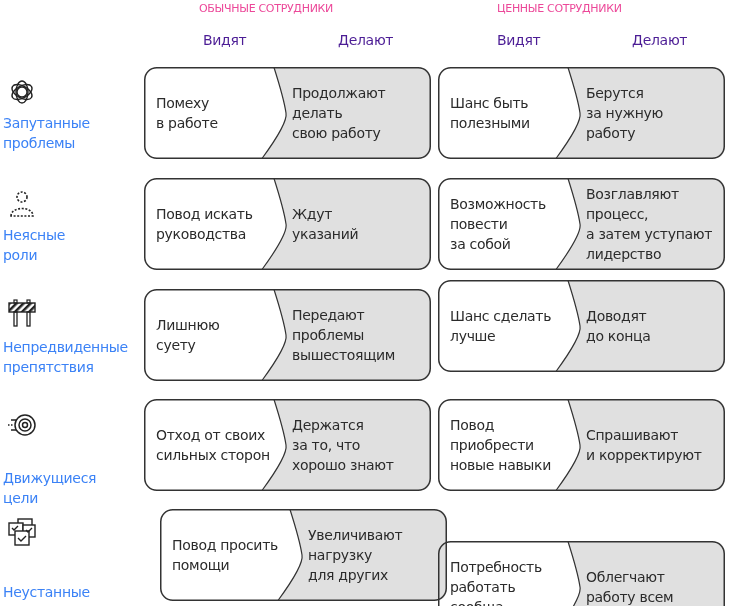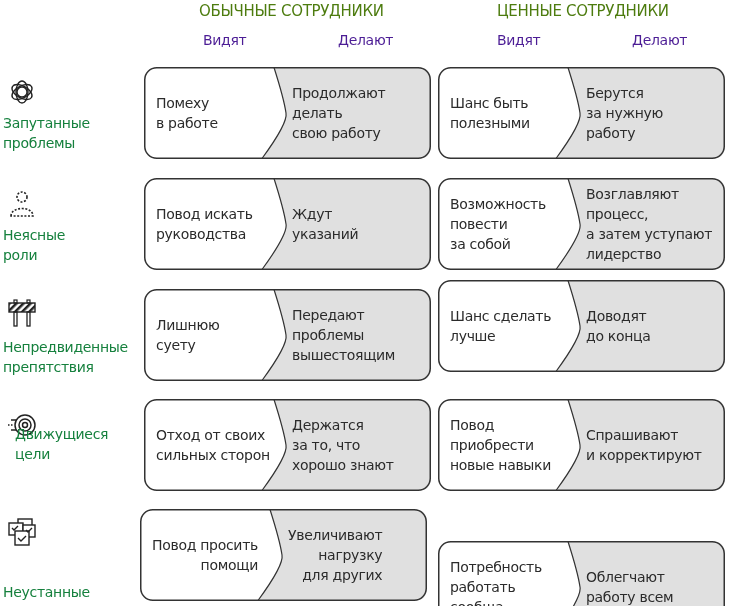--- a/index.html
+++ b/index.html
@@ -1,20 +1,20 @@
 <!DOCTYPE html>
 <html><head>
 <meta charset="utf-8">
 <style>
   html, body { margin: 0; padding: 0; background: #ffffff; }
   body { width: 731px; height: 606px; position: relative; overflow: hidden;
          font-family: "DejaVu Sans", "Liberation Sans", sans-serif; color: #2a2a2a; }
-  .hdr { position: absolute; font-size: 15px; letter-spacing: -0.3px; color: #4d7c0f; white-space: nowrap; }
+  .hdr { position: absolute; font-size: 11px; letter-spacing: -0.3px; color: #ec4899; white-space: nowrap; }
   .sub { position: absolute; font-size: 14px; letter-spacing: -0.3px; color: #4c1d95; white-space: nowrap; }
-  .rowlabel { position: absolute; left: 3px; font-size: 14px; line-height: 20px; letter-spacing: -0.3px; color: #15803d; white-space: pre-line; }
+  .rowlabel { position: absolute; left: 3px; font-size: 14px; line-height: 20px; letter-spacing: -0.3px; color: #3b82f6; white-space: pre-line; }
   .icon { position: absolute; left: 6px; width: 32px; height: 32px; }
   .box { position: absolute; width: 287px; height: 92px; }
   .box svg.frame { position: absolute; left: 0; top: 0; width: 287px; height: 92px; overflow: visible; }
   .cell { position: absolute; font-size: 14px; line-height: 20px; letter-spacing: -0.3px; color: #2b2b2b;
           white-space: pre-line; display: flex; align-items: center; height: 92px; top: 0; }
   .cell.see { left: 12px; width: 124px; }
   .cell.do { left: 148px; width: 136px; }
 </style>
 </head>
 <body>
@@ -72,21 +72,21 @@
   <svg class="icon" style="top:409px;" viewBox="0 0 32 32">
     <g fill="none" stroke="#222" stroke-width="1.5">
       <circle cx="19" cy="16" r="10"></circle>
       <circle cx="19" cy="16" r="6"></circle>
       <circle cx="19" cy="16" r="2.5"></circle>
       <line x1="2" y1="16" x2="8" y2="16" stroke-dasharray="1.5 1.5"></line>
       <line x1="5" y1="11" x2="10" y2="11"></line>
       <line x1="5" y1="21" x2="10" y2="21"></line>
     </g>
   </svg>
-  <div class="rowlabel" style="top:424px;margin-left:12px;">Движущиеся
+  <div class="rowlabel" style="top:468px;">Движущиеся
 цели</div>
 </div>
 
 <div>
   <svg class="icon" style="top:517px;" viewBox="0 0 32 32">
     <g fill="#fff" stroke="#222" stroke-width="1.4">
       <rect x="12" y="2" width="14" height="12"></rect>
       <rect x="3" y="6" width="14" height="12"></rect>
       <rect x="17" y="8" width="12" height="12"></rect>
       <rect x="9" y="14" width="14" height="14"></rect>
@@ -191,21 +191,21 @@
         <path d="M130 0.5 L275 0.5 Q286.5 0.5 286.5 12 L286.5 80 Q286.5 91.5 275 91.5 L118 91.5 Q144 56 142 46 Q140 32 130 0.5 Z" fill="#e0e0e0" stroke="none"></path>
         <path d="M130 0.5 Q140 32 142 46 Q144 56 118 91.5" fill="none" stroke="#333333" stroke-width="1.2"></path>
         <rect x="0.75" y="0.75" width="285.5" height="90.5" rx="12" ry="12" fill="none" stroke="#333333" stroke-width="1.5"></rect>
       </svg>
       <div class="cell see">Повод
 приобрести
 новые навыки</div>
       <div class="cell do">Спрашивают
 и корректируют</div>
     </div>
-    <div class="box" style="left: 140px; top: 509px; text-align: right;">
+    <div class="box" style="left: 160px; top: 509px;">
       <svg class="frame">
         <path d="M130 0.5 L275 0.5 Q286.5 0.5 286.5 12 L286.5 80 Q286.5 91.5 275 91.5 L118 91.5 Q144 56 142 46 Q140 32 130 0.5 Z" fill="#e0e0e0" stroke="none"></path>
         <path d="M130 0.5 Q140 32 142 46 Q144 56 118 91.5" fill="none" stroke="#333333" stroke-width="1.2"></path>
         <rect x="0.75" y="0.75" width="285.5" height="90.5" rx="12" ry="12" fill="none" stroke="#333333" stroke-width="1.5"></rect>
       </svg>
       <div class="cell see">Повод просить
 помощи</div>
       <div class="cell do">Увеличивают
 нагрузку
 для других</div>

